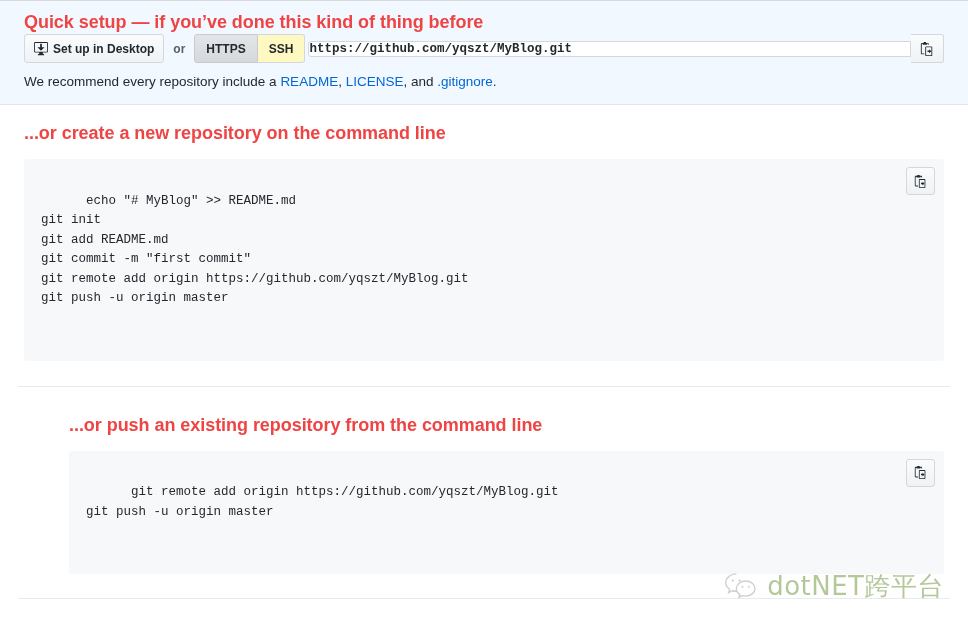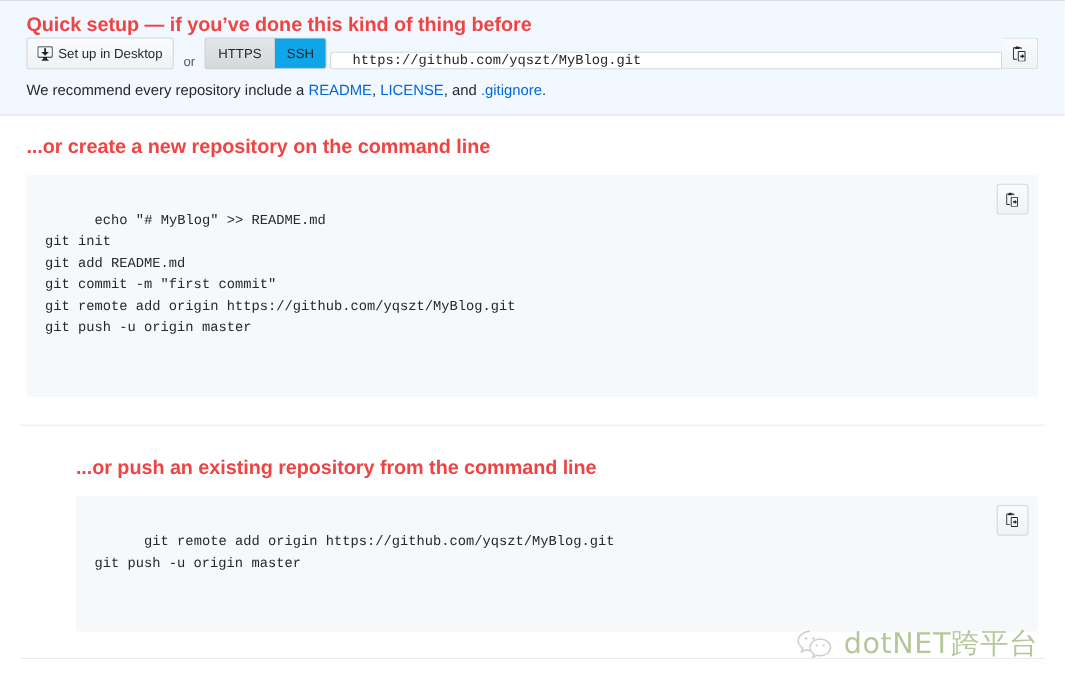--- a/index.html
+++ b/index.html
@@ -33,22 +33,23 @@
   .quick-setup-title {
     font-size: 20px;
     font-weight: bold;
     letter-spacing: -0.1px;
     color: #24292e;
     margin: 0 0 10px 0;
     line-height: 28px;
   }
   .clone-row {
     display: flex;
-    align-items: flex-end;
+    align-items: center;
     height: 29px;
+    font-weight: bold;
   }
   .btn {
     background: linear-gradient(#fafbfc, #eff3f6);
     border: 1px solid #d5d8da;
     border-radius: 3px;
     font-size: 12px;
     color: #24292e;
     display: inline-flex;
     align-items: center;
     justify-content: center;
@@ -76,21 +77,21 @@
   .proto-btn {
     border: 1px solid #d5d8da;
     font-size: 12px;
     display: flex;
     align-items: center;
     justify-content: center;
     padding: 0 11px;
     box-sizing: border-box;
     cursor: pointer;
     color: #24292e;
-    background: #0ea5e9;
+    background: #fef9c3;
   }
   .proto-btn.selected {
     background: #dcdfe2;
     background: linear-gradient(#e3e6e8, #d6d9dc);
     border-color: #c9cccf;
   }
   .proto-btn:first-child {
     border-radius: 3px 0 0 3px;
   }
   .proto-btn:last-child {
@@ -98,21 +99,21 @@
     border-left: none;
   }
   .url-field {
     flex: 1;
     border: 1px solid #d5d8da;
     border-left: none;
     background: #ffffff;
     font-family: "Liberation Mono", monospace;
     font-size: 12.5px;
     color: #24292e;
-    padding: 0 19px;
+    padding: 0 0;
     display: flex;
     align-items: center;
     box-sizing: border-box;
     margin-left: 3px;
     border-left: 1px solid #d5d8da;
     border-radius: 3px 0 0 3px;
     overflow: hidden;
     white-space: nowrap;
   }
   .copy-btn {

